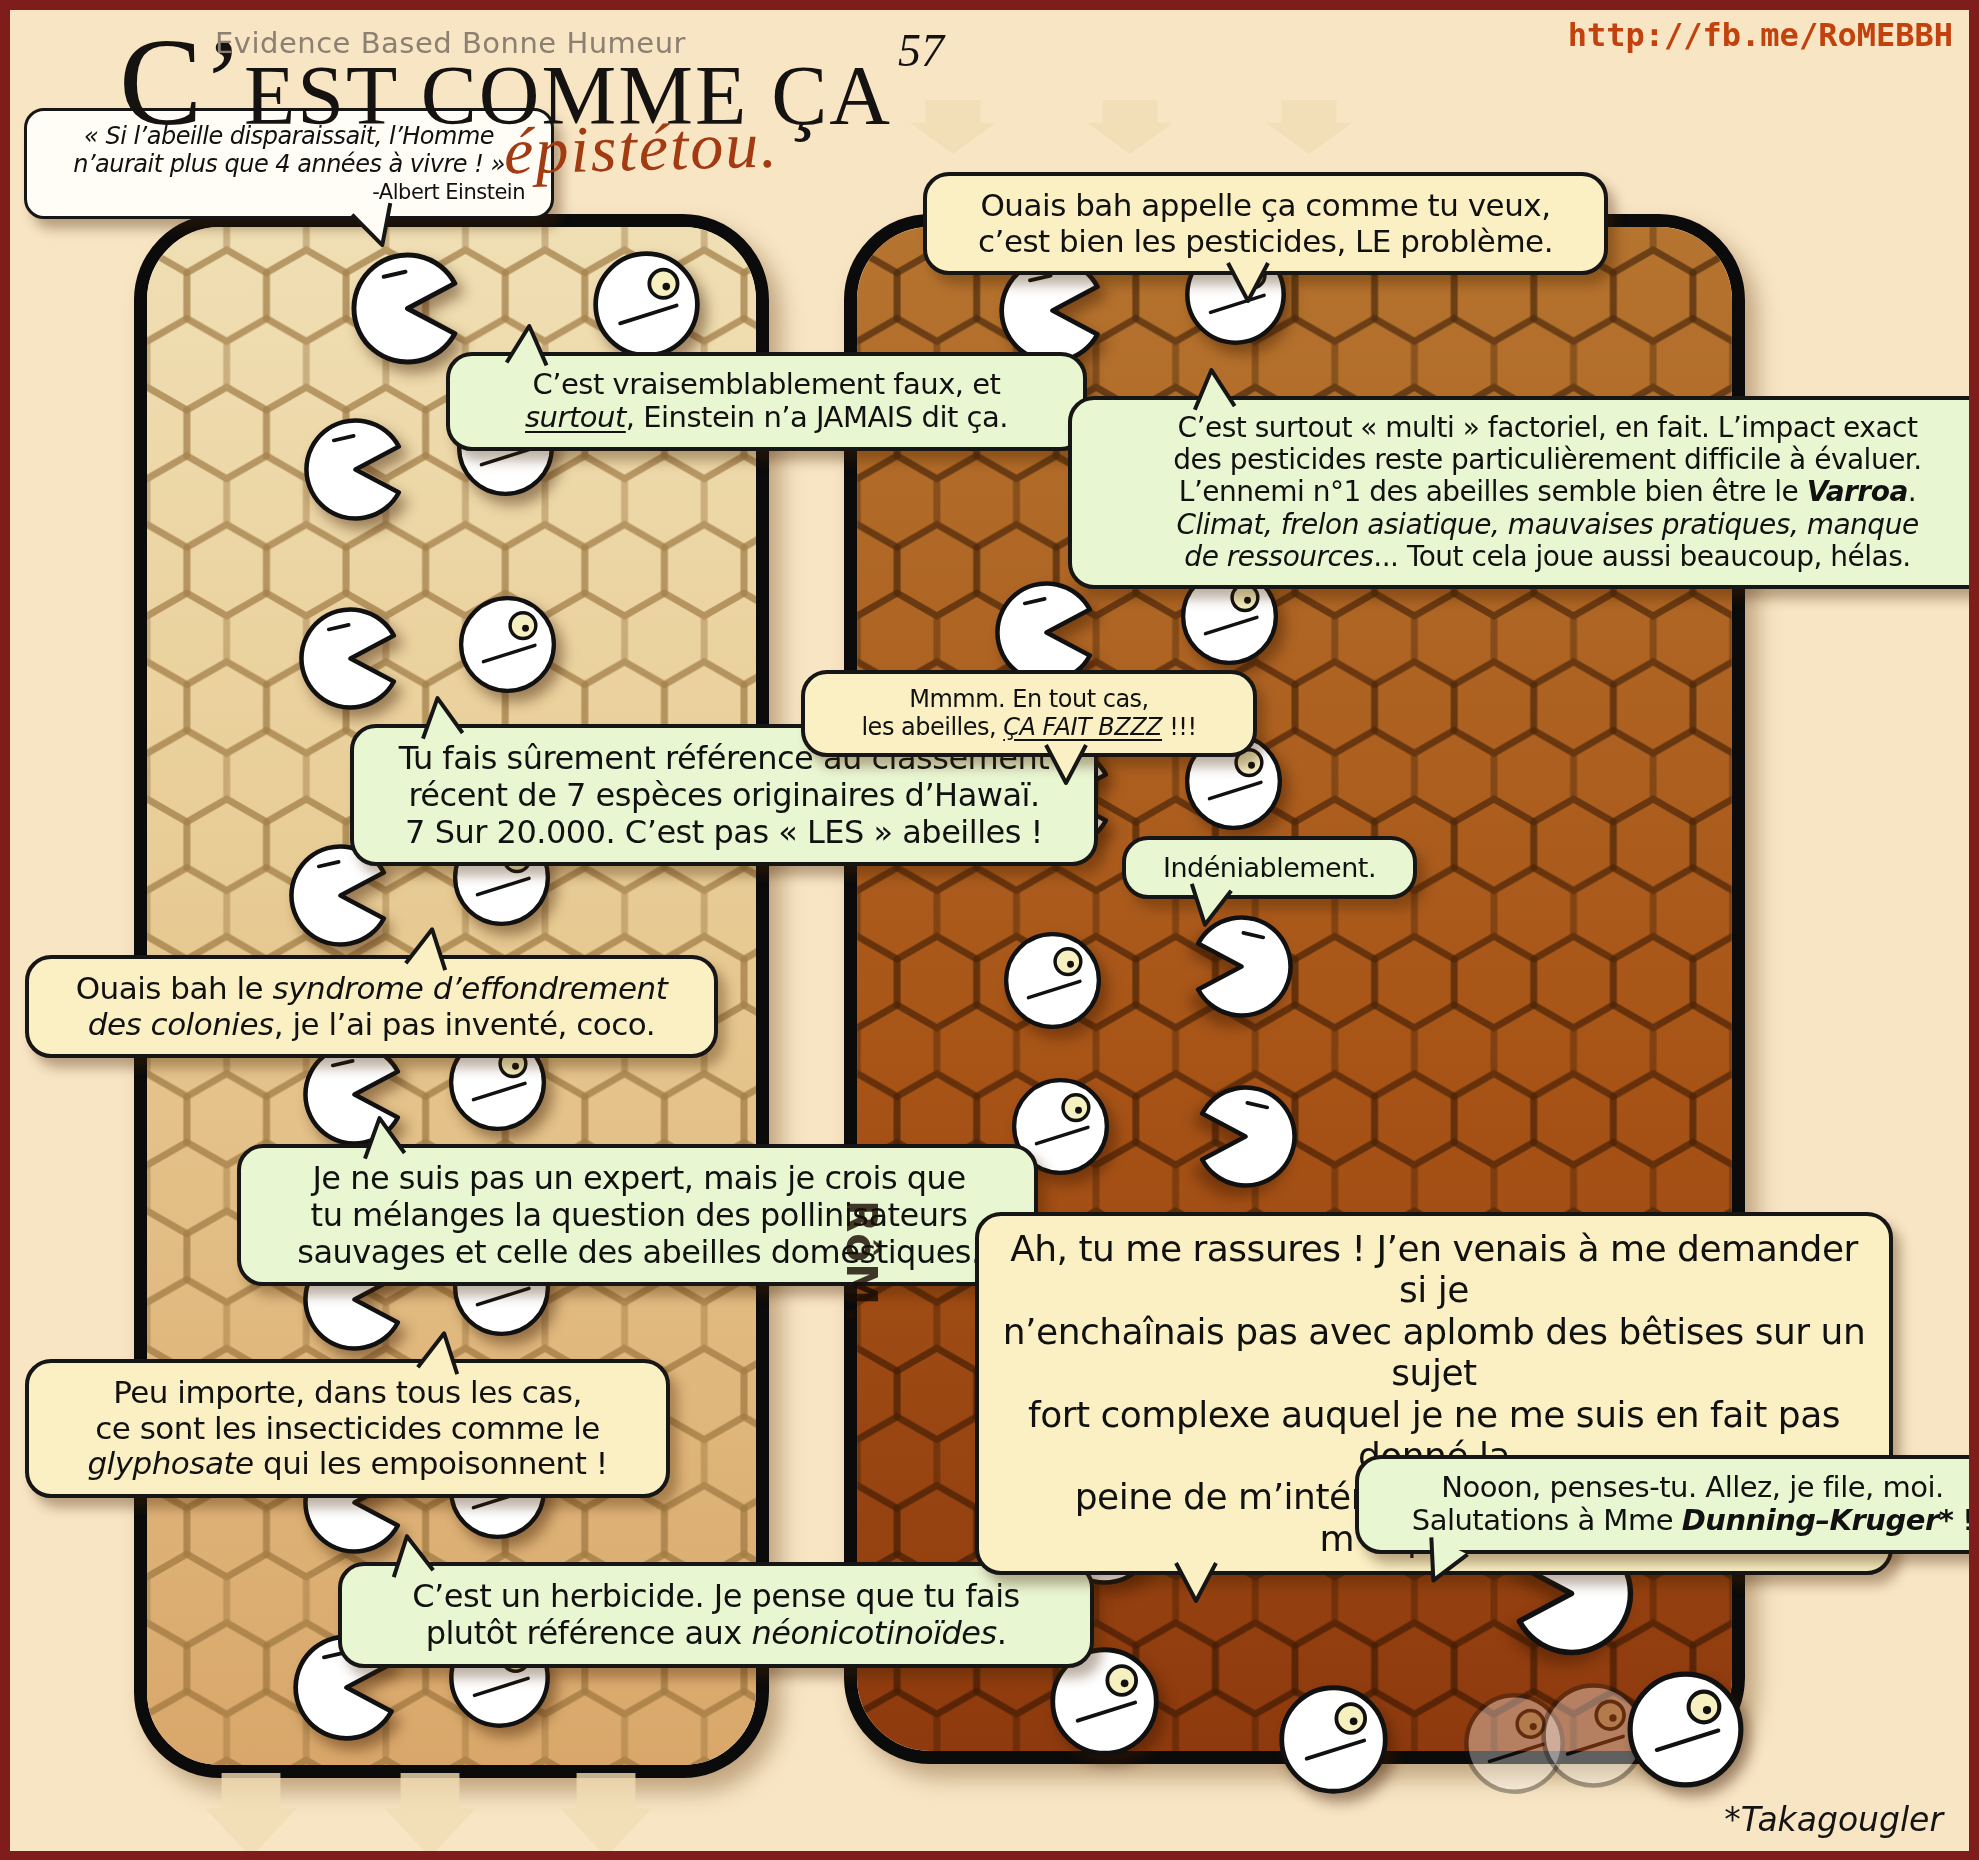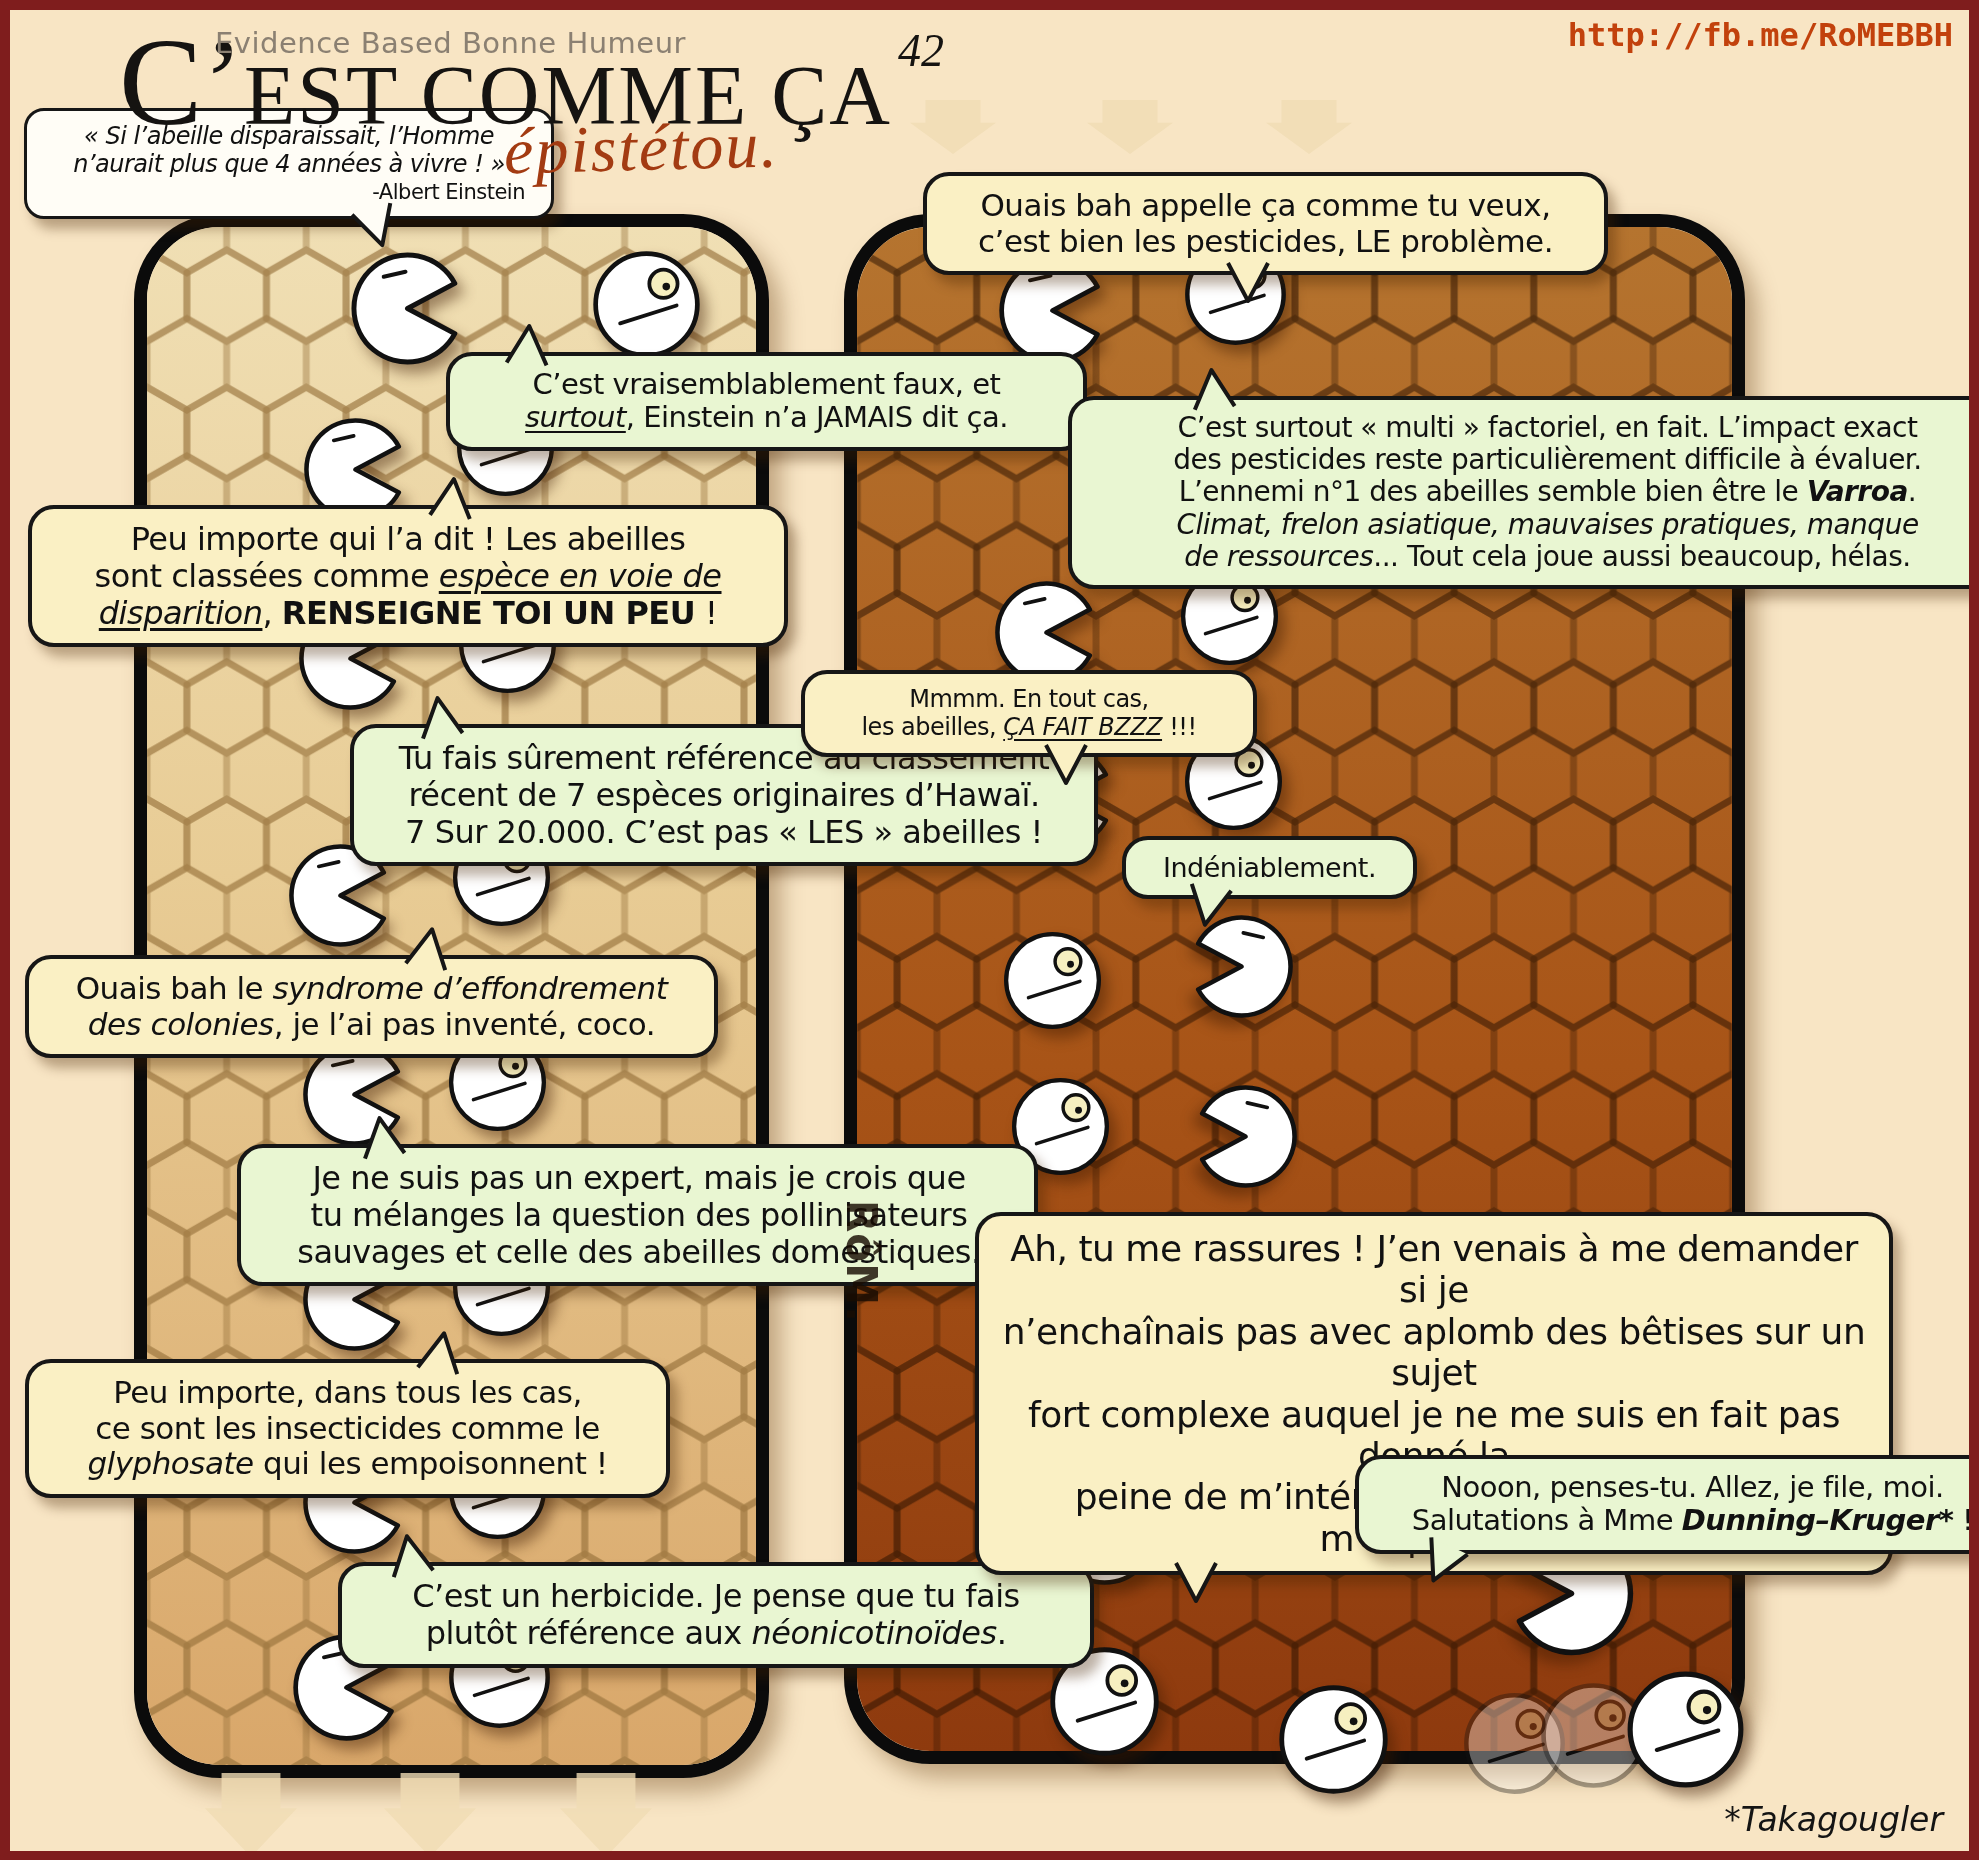--- a/index.html
+++ b/index.html
@@ -82,21 +82,21 @@
           <path d="M80 23 L120 46 L120 92 L80 115 L40 92 L40 46 Z"></path>
           <path d="M40 92 L80 115 L80 161 L40 184 L0 161 L0 115 Z"></path>
         </g>
           </pattern>
         </defs>
       <rect width="100%" height="100%" fill="url(#hexR)"></rect>
     </svg>
   </div>
 
   <div class="brand">Evidence Based Bonne Humeur</div>
-  <div class="title"><span class="tc">C’</span><span class="tr">EST COMME ÇA</span><span class="t5">42</span></div>
+  <div class="title"><span class="tc">C’</span><span class="tr">EST COMME ÇA</span><span class="t5">57</span></div>
   <div class="subtitle">épistétou.</div>
   <div class="url">http://fb.me/RoMEBBH</div>
 
   <div class="arrow top" style="left:900px;top:90px;"></div>
   <div class="arrow top" style="left:1077px;top:90px;"></div>
   <div class="arrow top" style="left:1256px;top:90px;"></div>
   <div class="arrow bottom" style="left:195px;top:1763px;"></div>
   <div class="arrow bottom" style="left:374px;top:1763px;"></div>
   <div class="arrow bottom" style="left:550px;top:1763px;"></div>
 
@@ -110,27 +110,20 @@
   </div>
 
   <div class="bubble green" style="left:436px;top:342px;width:593px;font-size:29px;">
     <svg class="tail" viewBox="0 0 44 44" style="top:-34px;left:56px;transform:rotate(4deg);">
         <path class="tf" d="M2 42 L22 4 L42 42 Z"></path>
         <path class="ts" d="M2 42 L22 4 L42 42"></path>
       </svg>
     <div class="btxt">C’est vraisemblablement faux, et<br><u>surtout</u>, Einstein n’a JAMAIS dit ça.</div>
   </div>
 
-  <div class="bubble yellow" style="left:18px;top:495px;width:712px;font-size:32px;">
-    <svg class="tail" viewBox="0 0 44 44" style="top:-34px;left:398px;transform:rotate(6deg);">
-        <path class="tf" d="M2 42 L22 4 L42 42 Z"></path>
-        <path class="ts" d="M2 42 L22 4 L42 42"></path>
-      </svg>
-    <div class="btxt">Peu importe qui l’a dit&nbsp;! Les abeilles<br>sont classées comme <u>espèce en voie de</u><br><u>disparition</u>, <b>RENSEIGNE TOI UN PEU</b>&nbsp;!</div>
-  </div>
 
   <div class="bubble green" style="left:340px;top:714px;width:700px;font-size:32px;">
     <svg class="tail" viewBox="0 0 44 44" style="top:-34px;left:64px;transform:rotate(-8deg);">
         <path class="tf" d="M2 42 L22 4 L42 42 Z"></path>
         <path class="ts" d="M2 42 L22 4 L42 42"></path>
       </svg>
     <div class="btxt">Tu fais sûrement référence au classement<br>récent de 7 espèces originaires d’Hawaï.<br>7 Sur 20.000. C’est pas «&nbsp;LES&nbsp;» abeilles&nbsp;!</div>
   </div>
 
   <div class="bubble yellow" style="left:15px;top:945px;width:645px;font-size:31px;">

